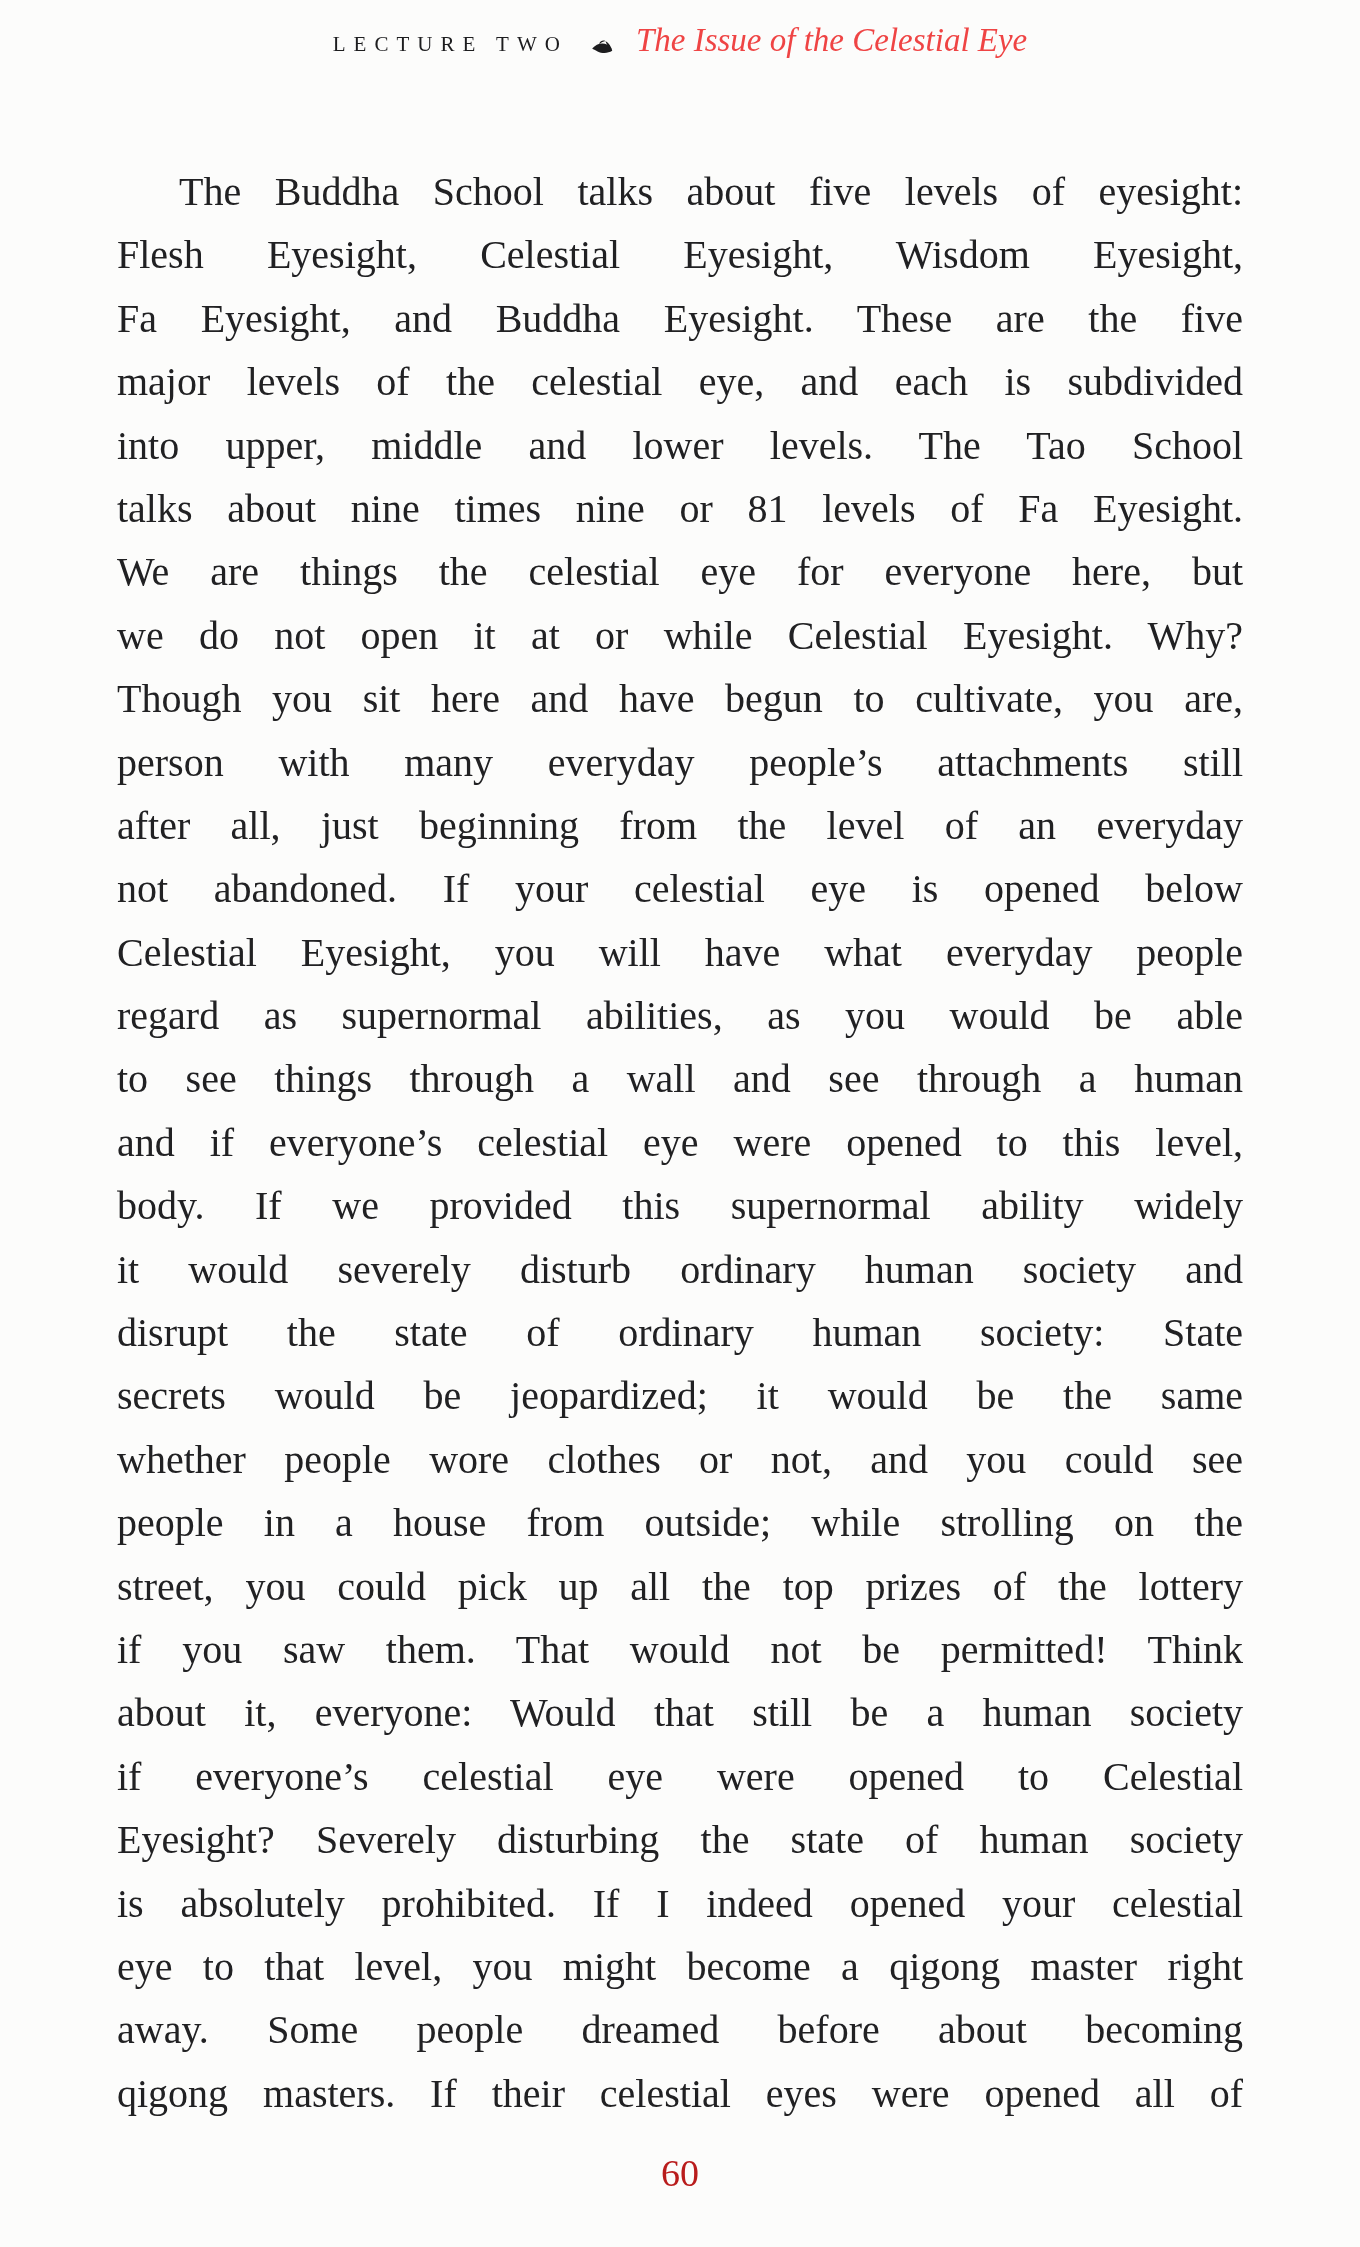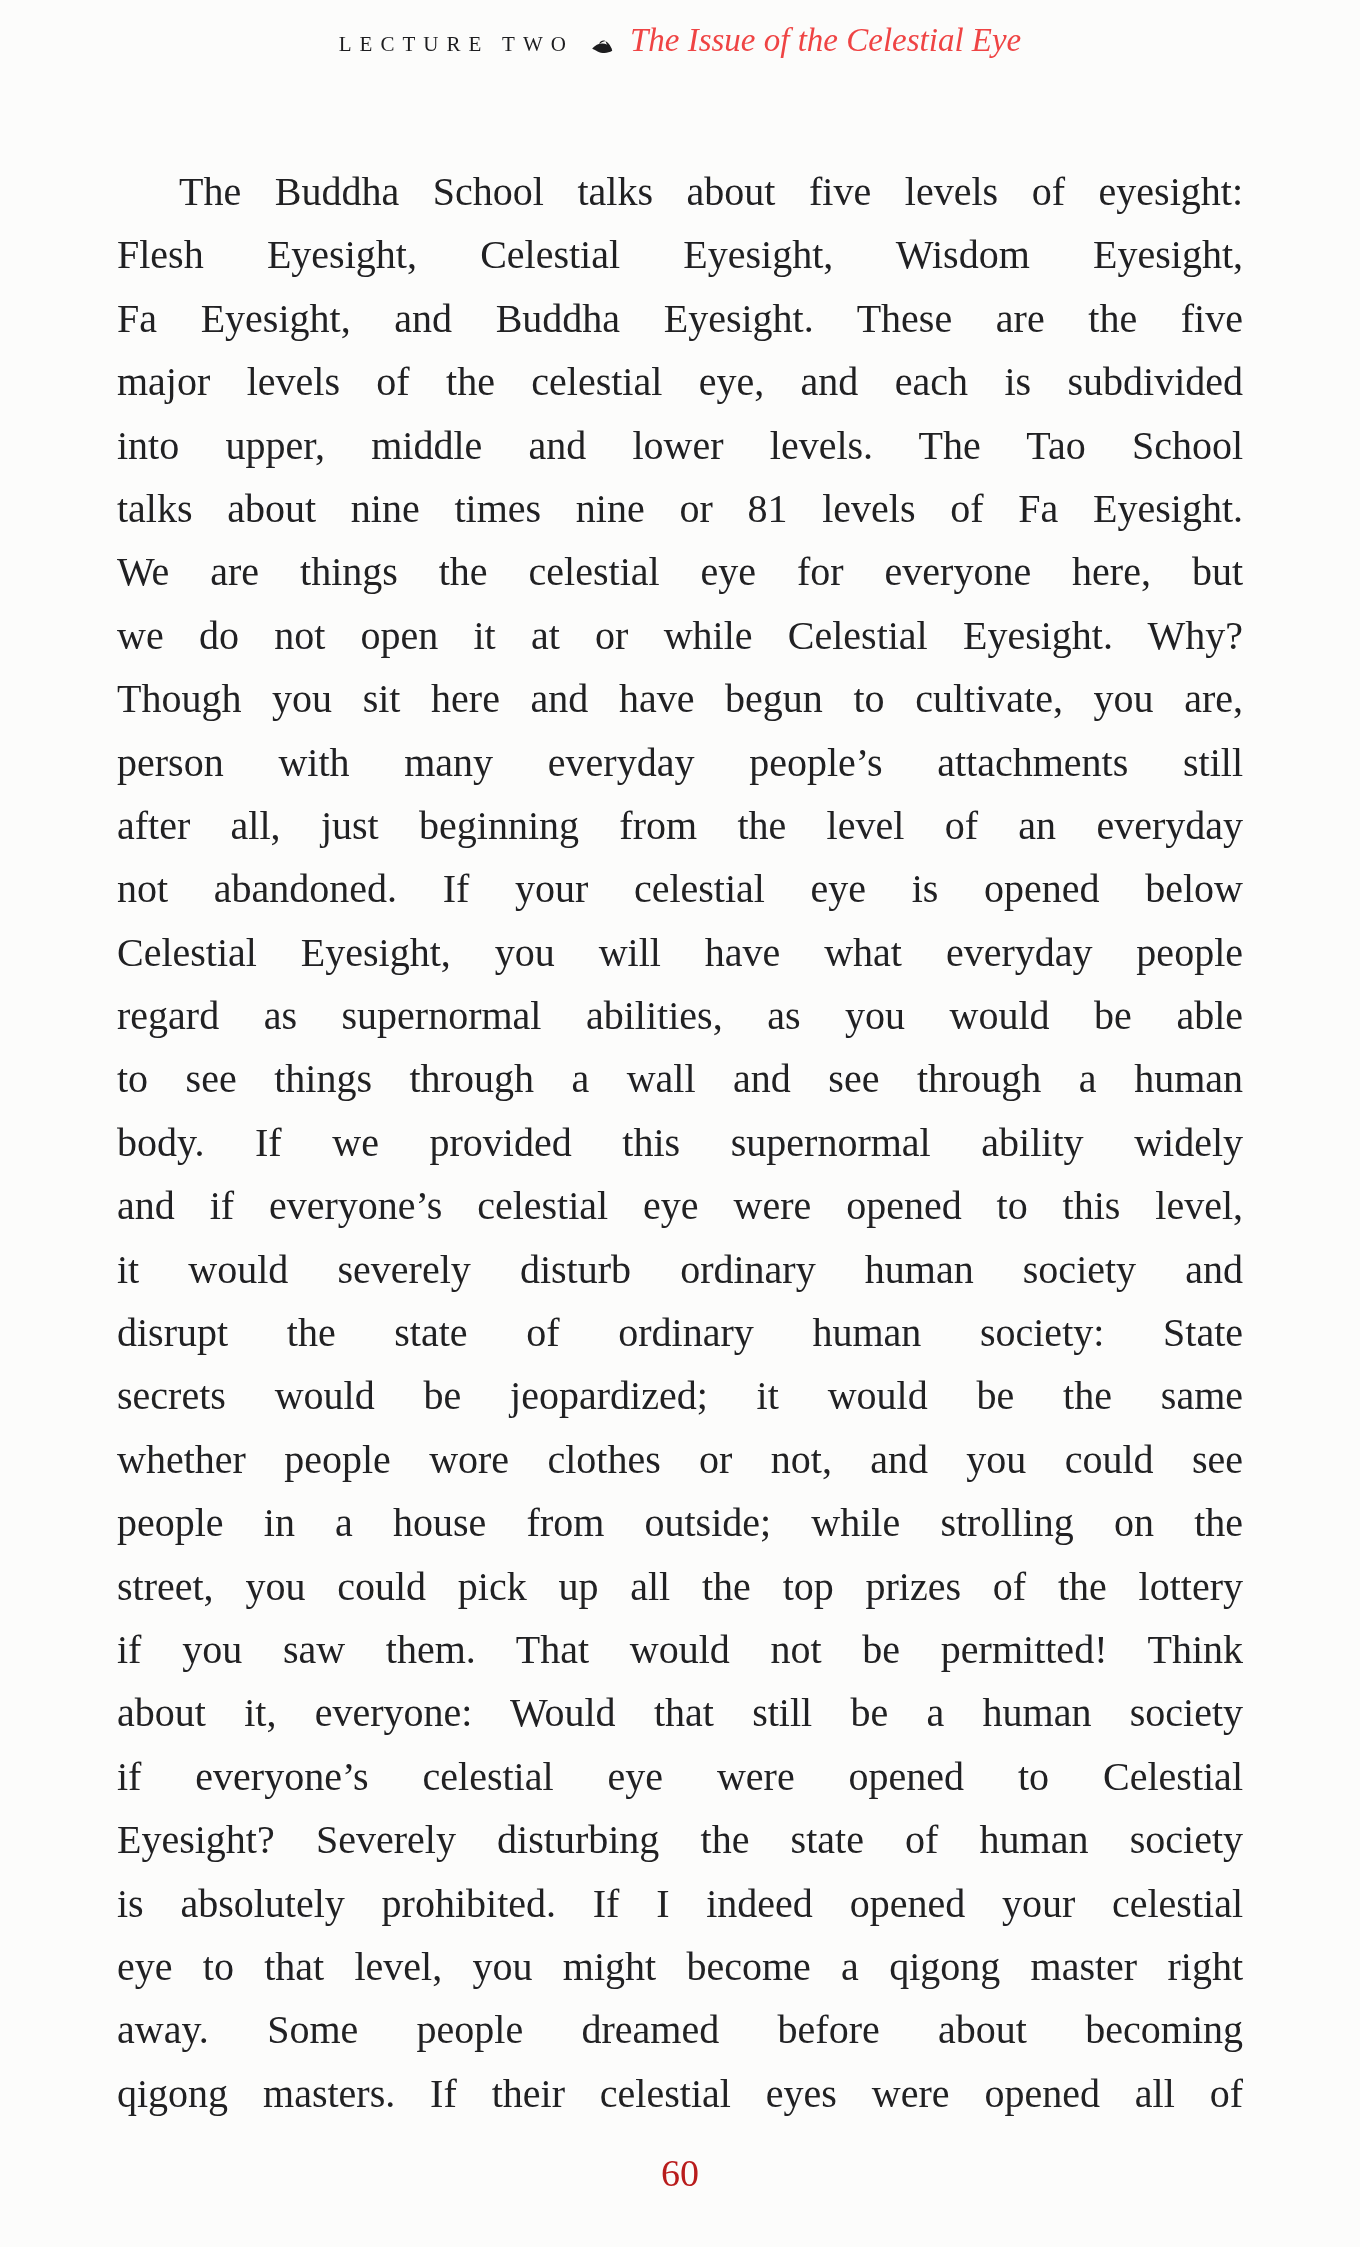--- a/index.html
+++ b/index.html
@@ -19,21 +19,21 @@
     width: 1360px;
     height: 2247px;
   }
   
   .running-header {
     margin-top: 22px;
     height: 42px;
     display: flex;
     justify-content: center;
     align-items: baseline;
-    column-gap: 16px;
+    column-gap: 22px;
     white-space: nowrap;
   }
   .lecture-label {
     font-size: 21px;
     letter-spacing: 8px;
     font-variant: small-caps;
     text-transform: uppercase;
     color: #1d1d1f;
   }
   .fleuron {
@@ -105,22 +105,22 @@
       <div class="line">talks about nine times nine or 81 levels of Fa Eyesight.</div>
       <div class="line">We are things the celestial eye for everyone here, but</div>
       <div class="line">we do not open it at or while Celestial Eyesight. Why?</div>
       <div class="line">Though you sit here and have begun to cultivate, you are,</div>
       <div class="line">person with many everyday people’s attachments still</div>
       <div class="line">after all, just beginning from the level of an everyday</div>
       <div class="line">not abandoned. If your celestial eye is opened below</div>
       <div class="line">Celestial Eyesight, you will have what everyday people</div>
       <div class="line">regard as supernormal abilities, as you would be able</div>
       <div class="line">to see things through a wall and see through a human</div>
+      <div class="line">and if everyone’s celestial eye were opened to this level,</div>
       <div class="line">body. If we provided this supernormal ability widely</div>
-      <div class="line">and if everyone’s celestial eye were opened to this level,</div>
       <div class="line">it would severely disturb ordinary human society and</div>
       <div class="line">disrupt the state of ordinary human society: State</div>
       <div class="line">secrets would be jeopardized; it would be the same</div>
       <div class="line">whether people wore clothes or not, and you could see</div>
       <div class="line">people in a house from outside; while strolling on the</div>
       <div class="line">street, you could pick up all the top prizes of the lottery</div>
       <div class="line">if you saw them. That would not be permitted! Think</div>
       <div class="line">about it, everyone: Would that still be a human society</div>
       <div class="line">if everyone’s celestial eye were opened to Celestial</div>
       <div class="line">Eyesight? Severely disturbing the state of human society</div>

